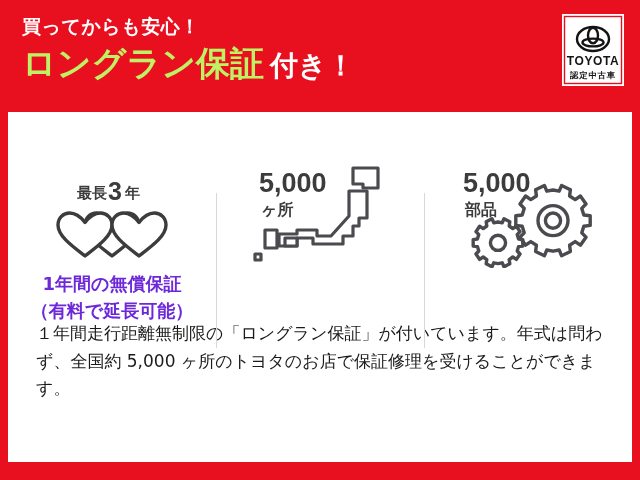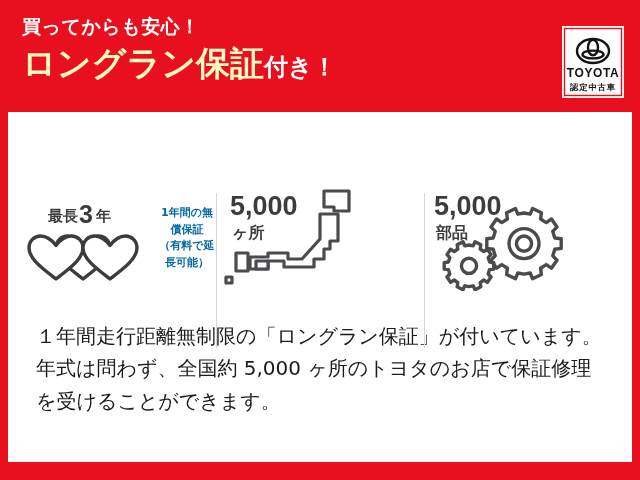--- a/index.html
+++ b/index.html
@@ -46,39 +46,39 @@
     line-height: 1.1;
     white-space: nowrap;
   }
   .headline-row {
     display: flex;
     align-items: baseline;
     margin-top: 9px;
     white-space: nowrap;
   }
   .headline-main {
-    color: #fef9c3;
+    color: #bef264;
     font-size: 34px;
     font-weight: 700;
     letter-spacing: 0px;
     line-height: 1.05;
   }
   .headline-sub {
     color: #ffffff;
-    font-size: 24px;
-    font-weight: 700;
-    margin-left: 0;
+    font-size: 28px;
+    font-weight: 700;
+    margin-left: 6px;
     line-height: 1.05;
   }
 
   
   #toyota-logo {
     position: absolute;
     right: 16px;
-    top: 26px;
+    top: 14px;
     width: 62px;
     height: 86px;
   }
 
   
   #content {
     position: absolute;
     left: 8px;
     top: 112px;
     width: 624px;
@@ -91,21 +91,21 @@
     display: flex;
     width: 100%;
     height: 202px;
     box-sizing: border-box;
     padding-top: 12px;
   }
   .feature {
     flex: 1 1 0;
     position: relative;
     display: flex;
-    flex-direction: row;
+    flex-direction: column;
     align-items: center;
     box-sizing: border-box;
     margin-top: 36px;
   }
   .feature + .feature::before {
     content: "";
     position: absolute;
     left: 0;
     top: 33px;
     width: 1px;
@@ -114,34 +114,34 @@
   }
 
   .feature-icon {
     height: 108px;
     display: flex;
     align-items: center;
     justify-content: center;
   }
   .feature-caption {
     text-align: center;
-    color: #0369a1;
-    font-size: 11px;
+    color: #6d28d9;
+    font-size: 18px;
     font-weight: 700;
     line-height: 1.5;
     margin-top: 2px;
     white-space: pre-line;
   }
 
   
   #body-copy {
     padding: 0 28px;
     margin-top: 6px;
     color: #1a1a1a;
-    font-size: 20px;
+    font-size: 17px;
     font-weight: 400;
     line-height: 1.62;
     letter-spacing: 0px;
   }
 </style>
 </head>
 <body>
 
 <div id="banner">
 

